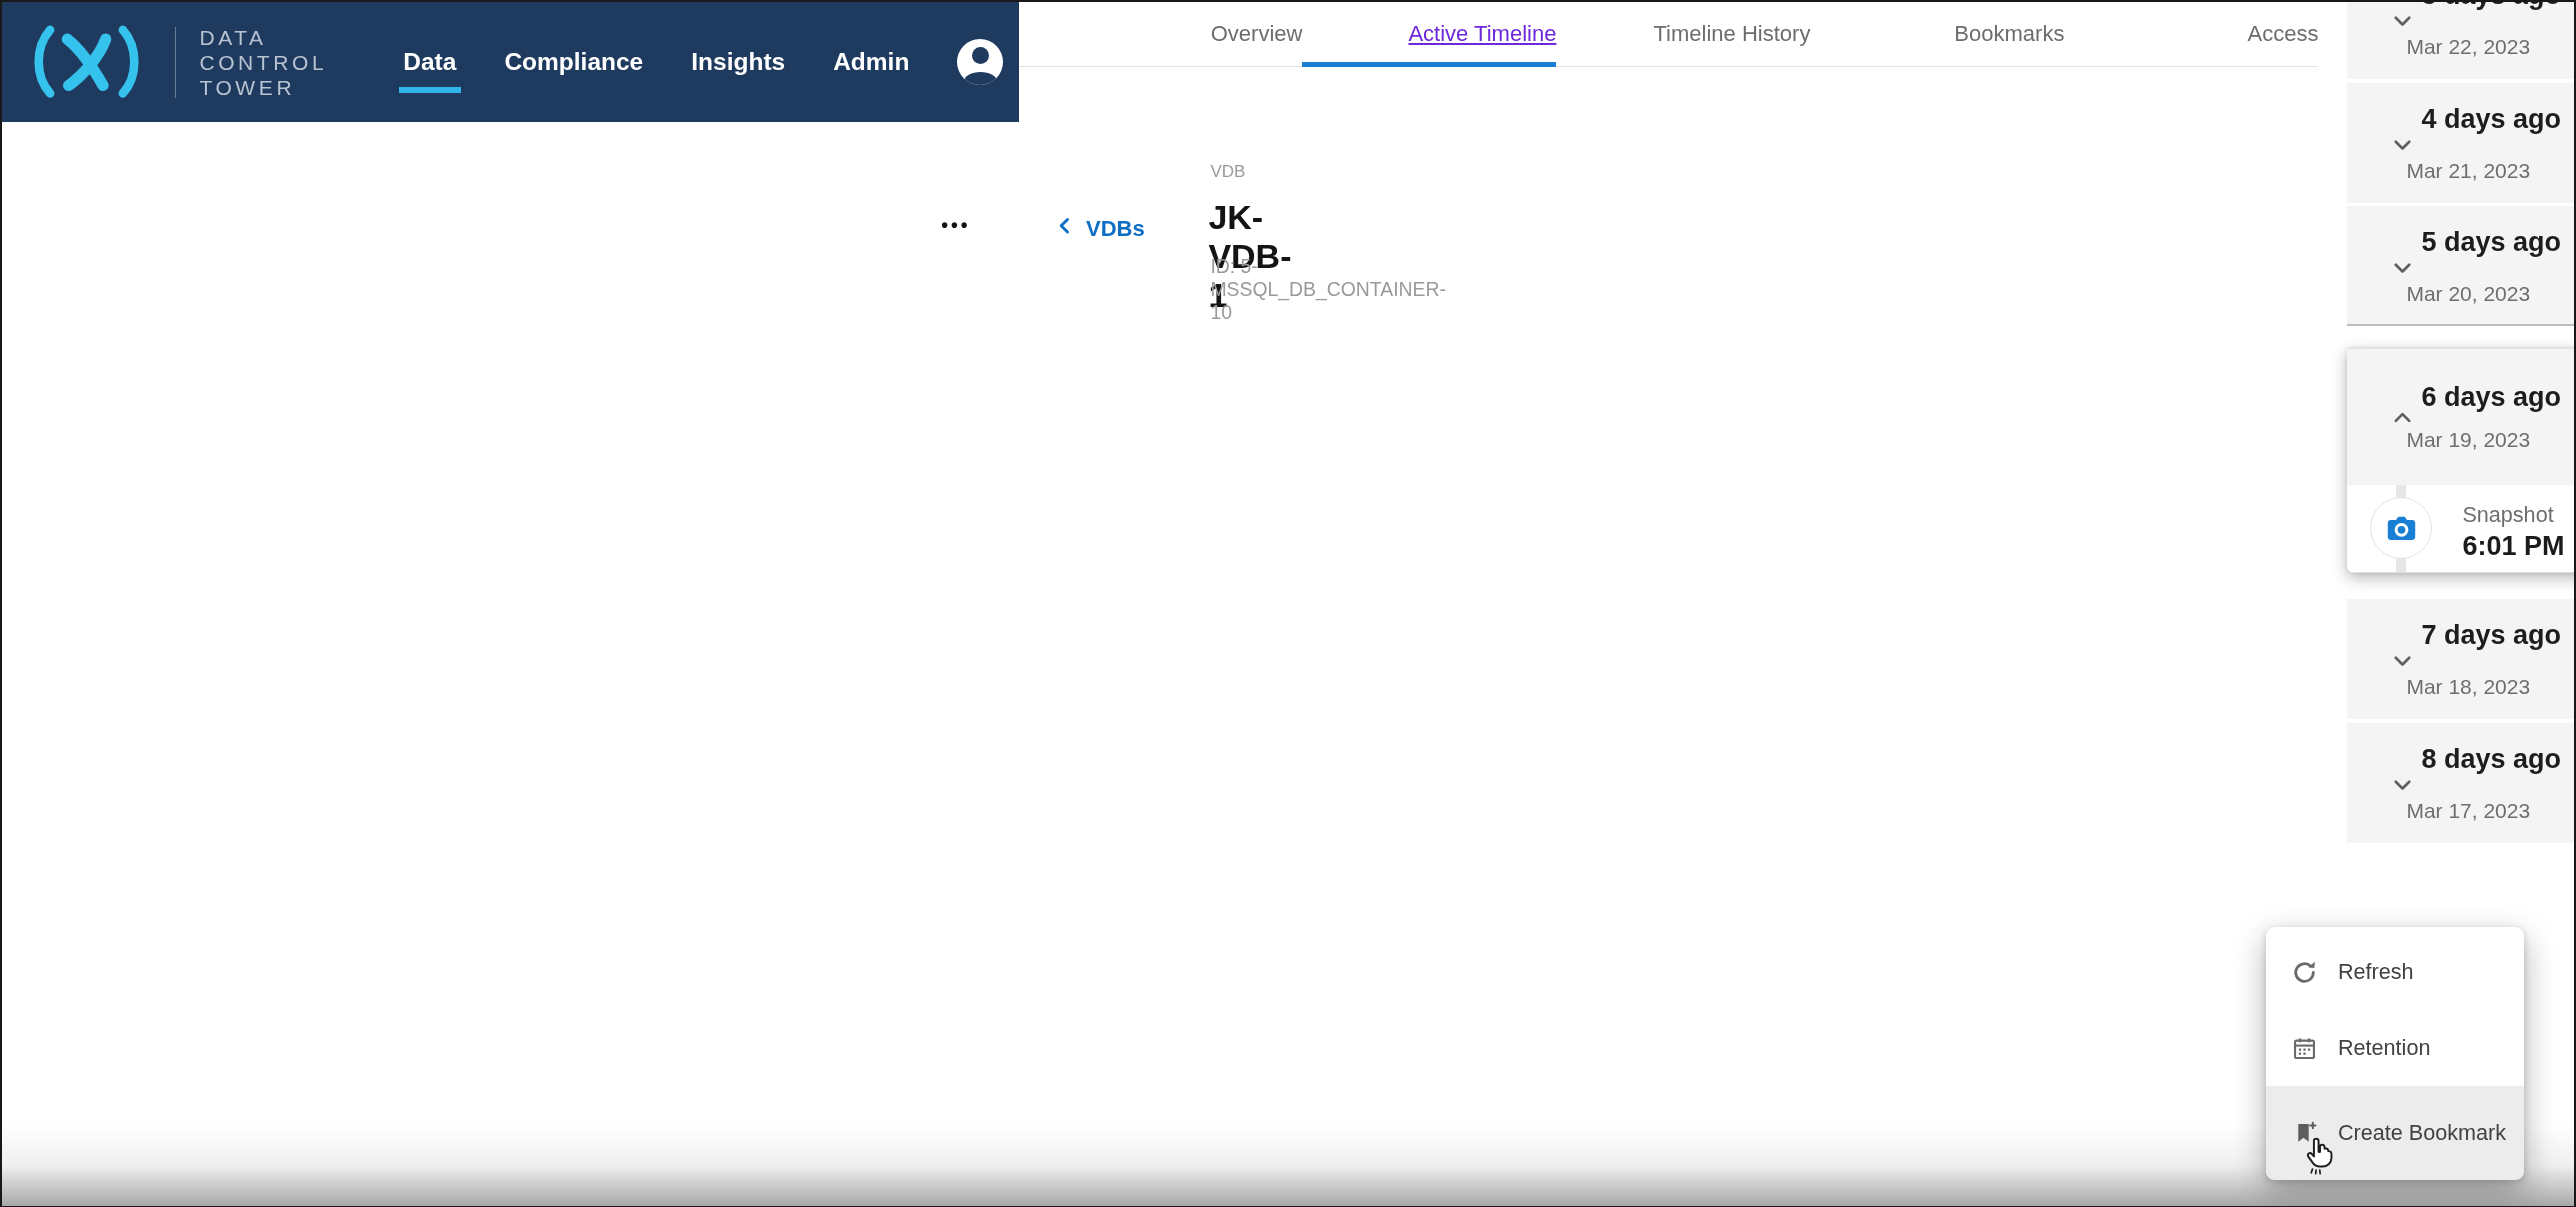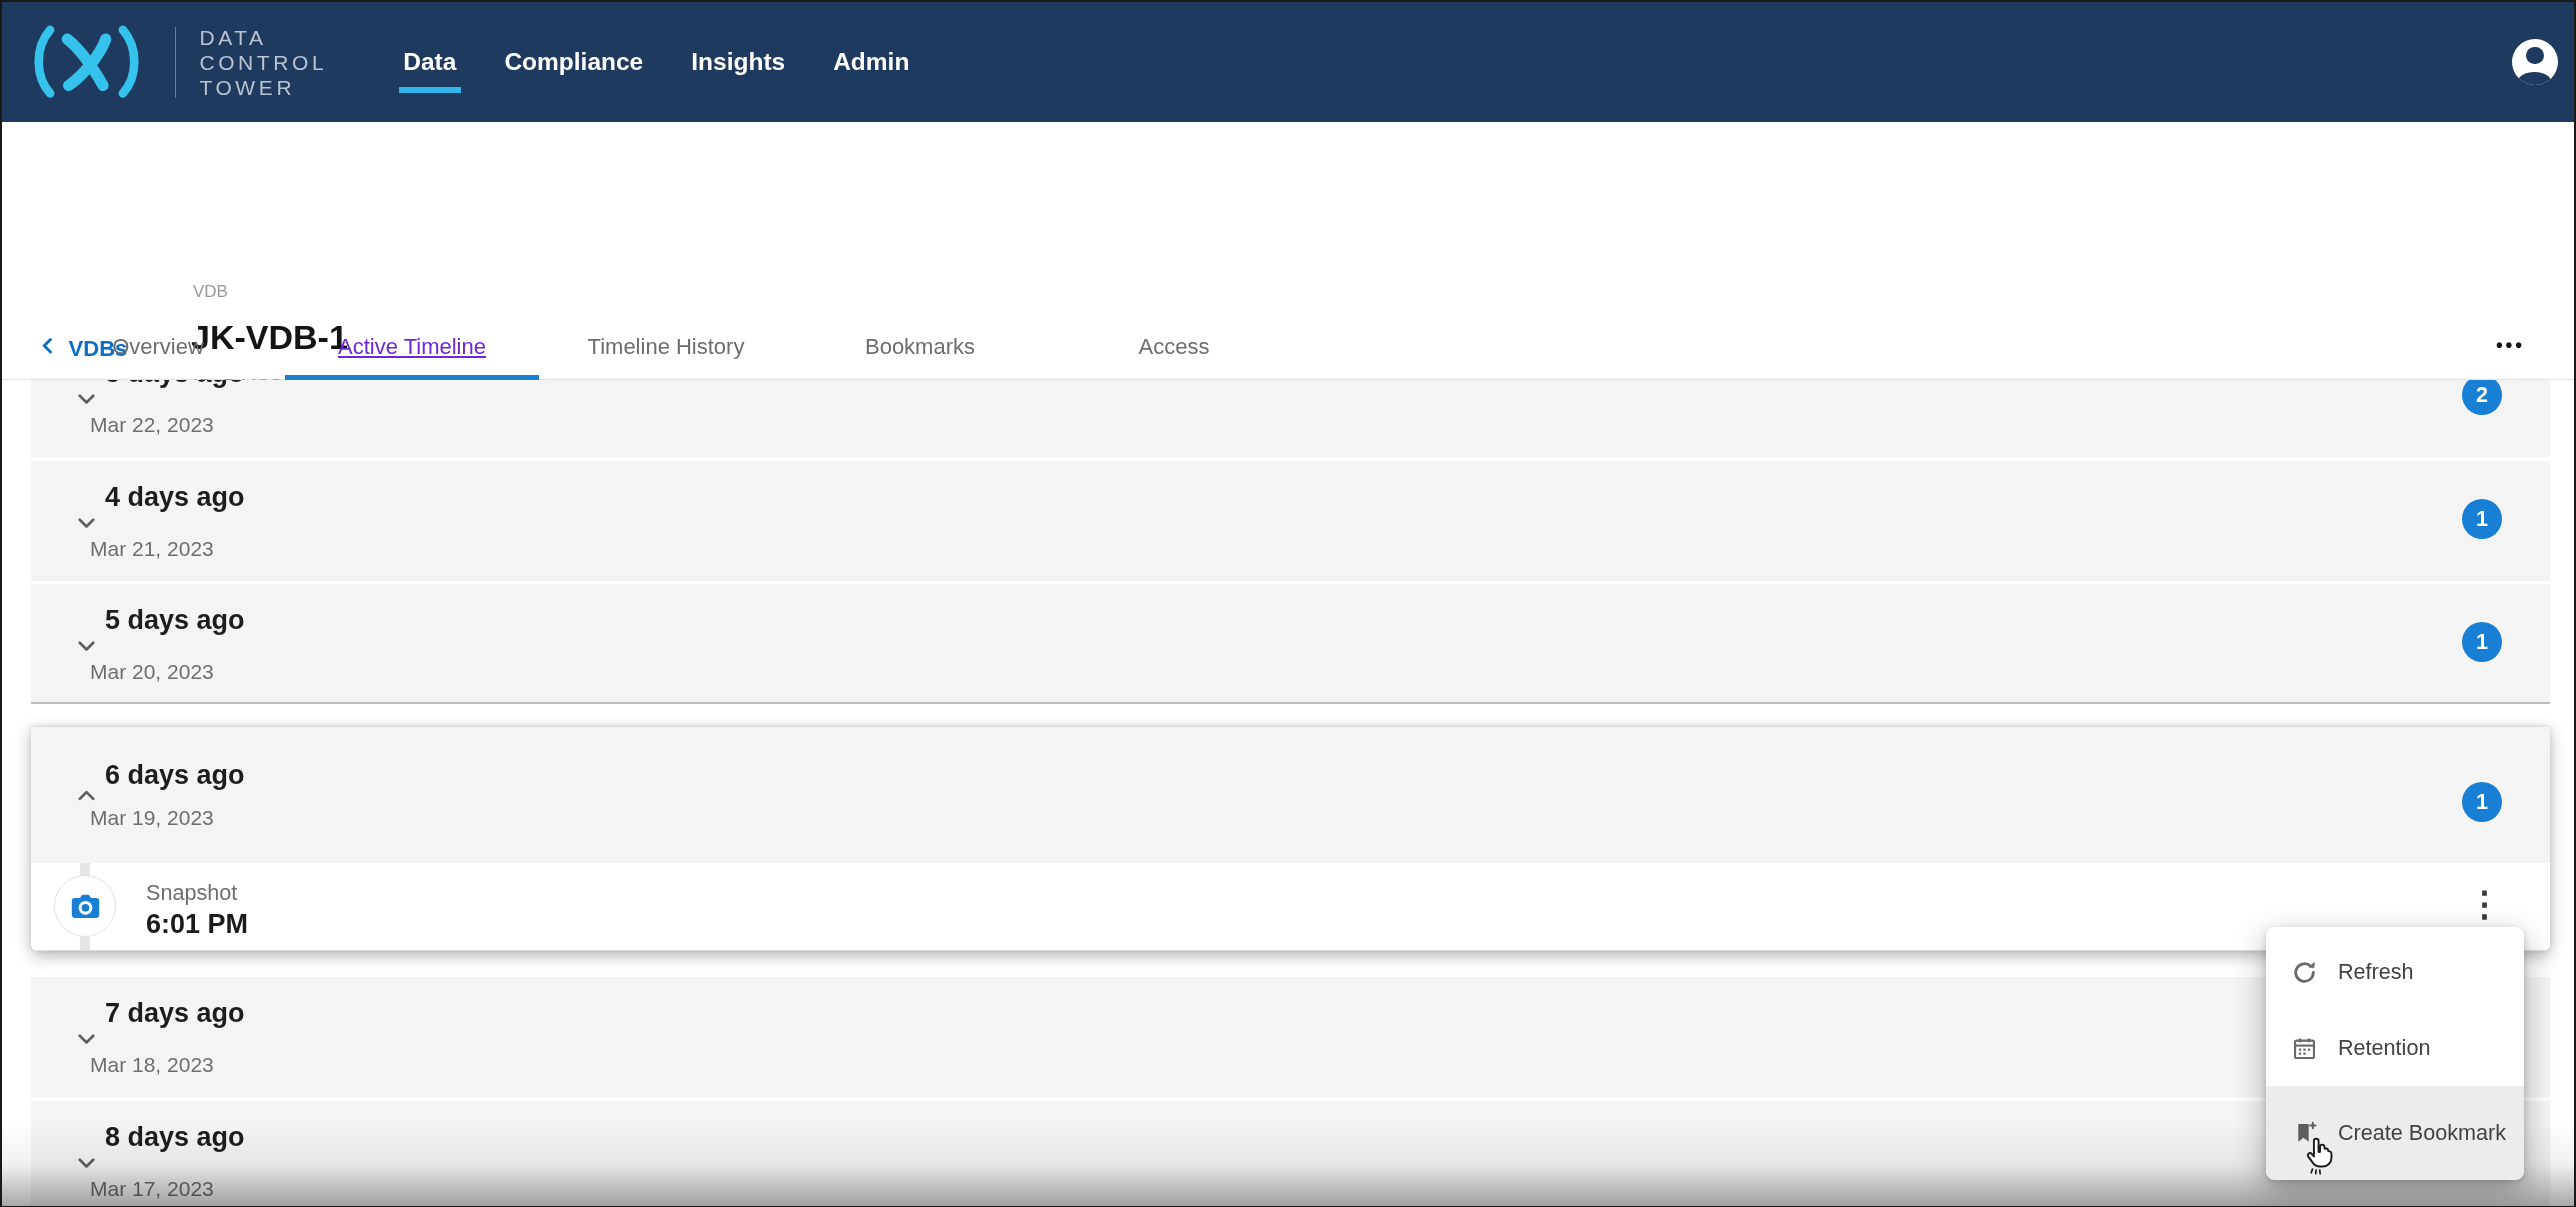--- a/index.html
+++ b/index.html
@@ -1,19 +1,19 @@
 <!DOCTYPE html>
 <html style="font-size:11.5px"><head>
 <meta charset="utf-8">
 <style>
   html,body{margin:0;padding:0;background:#dcdcdc;}
   *{box-sizing:border-box;}
   .screen{
     position:relative;width:2576px;height:1208px;background:#fff;
-    border:2.9px solid #181818;overflow:hidden;display:flex;flex-direction:column;
+    border:2.9px solid #181818;overflow:hidden;display:flex;flex-direction:row;
     font-family:"Liberation Sans",sans-serif;
   }
   
   .topbar{height:120px;background:#1e3a5f;display:flex;align-items:center;flex-shrink:0;}
   .brand{display:flex;align-items:center;margin-left:19px;}
   .brand-divider{width:1.4px;height:71px;background:rgba(255,255,255,.35);margin:0 23px;}
   .wordmark{display:flex;flex-direction:column;color:#b9c3d1;font-size:21px;letter-spacing:3.6px;line-height:25px;font-weight:500;}
   .primary-nav{display:flex;margin-left:76px;align-items:center;height:100%;}
   .nav-item{position:relative;color:#fff;font-size:24.5px;font-weight:700;margin-right:48px;cursor:pointer;height:100%;display:flex;align-items:center;}
   .nav-item.active::after{content:"";position:absolute;left:-4.3px;right:-4.3px;bottom:29px;height:5.8px;background:#2fb5e9;}
@@ -22,21 +22,21 @@
   .avatar::after{content:"";position:absolute;left:50%;bottom:-5.8px;width:33px;height:19px;margin-left:-16.6px;border-radius:50% 50% 0 0;background:#1e3a5f;}
   
   .page-head{position:relative;height:193px;background:#fff;flex-shrink:0;}
   .back-link{position:absolute;left:35px;top:213px;display:flex;align-items:center;gap:10px;color:#0d6ec6;font-size:22px;font-weight:700;cursor:pointer;}
   .eyebrow{position:absolute;left:191px;top:160px;font-size:17px;color:#9a9a9a;}
   .page-title{position:absolute;left:189px;top:196px;font-size:34px;font-weight:600;color:#141414;margin:0;letter-spacing:0;}
   .id-line{position:absolute;left:191px;top:253px;font-size:19.4px;color:#9a9a9a;}
   .more-btn{position:absolute;right:43px;top:213px;font-size:19.4px;font-weight:700;letter-spacing:2.9px;color:#141414;background:none;border:none;cursor:pointer;line-height:1;}
   
   .tab-bar{display:flex;padding-left:29px;height:65px;border-bottom:1.4px solid #e2e2e2;flex-shrink:0;background:#fff;}
-  .tab{position:relative;width:254px;text-align:center;line-height:63px;font-size:22px;color:#6d6d6d;cursor:pointer;white-space:nowrap;}
+  .tab{position:relative;width:254px;text-align:right;line-height:63px;font-size:22px;color:#6d6d6d;cursor:pointer;white-space:nowrap;}
   .tab.active{color:#6d28d9;text-decoration:underline;}
   .tab.active::after{content:"";position:absolute;left:0;right:0;bottom:-1.4px;height:5px;background:#187fd4;}
   
   .timeline{flex:1;overflow:hidden;background:#fff;position:relative;}
   .row{position:relative;height:120px;background:#f4f4f4;margin:0 0 3.6px 29px;width:2519px;cursor:pointer;}
   .row.clip-top{margin-top:-43px;}
   .row-title{position:absolute;left:74px;top:21px;font-size:27px;font-weight:700;color:#1d1d1d;}
   .row-date{position:absolute;left:59px;top:76px;font-size:21px;color:#6e6e6e;}
   .row-chevron{position:absolute;left:42px;top:48px;}
   .badge{position:absolute;right:48px;top:38px;width:40px;height:40px;border-radius:50%;background:#187fd4;color:#fff;font-size:21.6px;font-weight:700;line-height:40px;text-align:center;}

